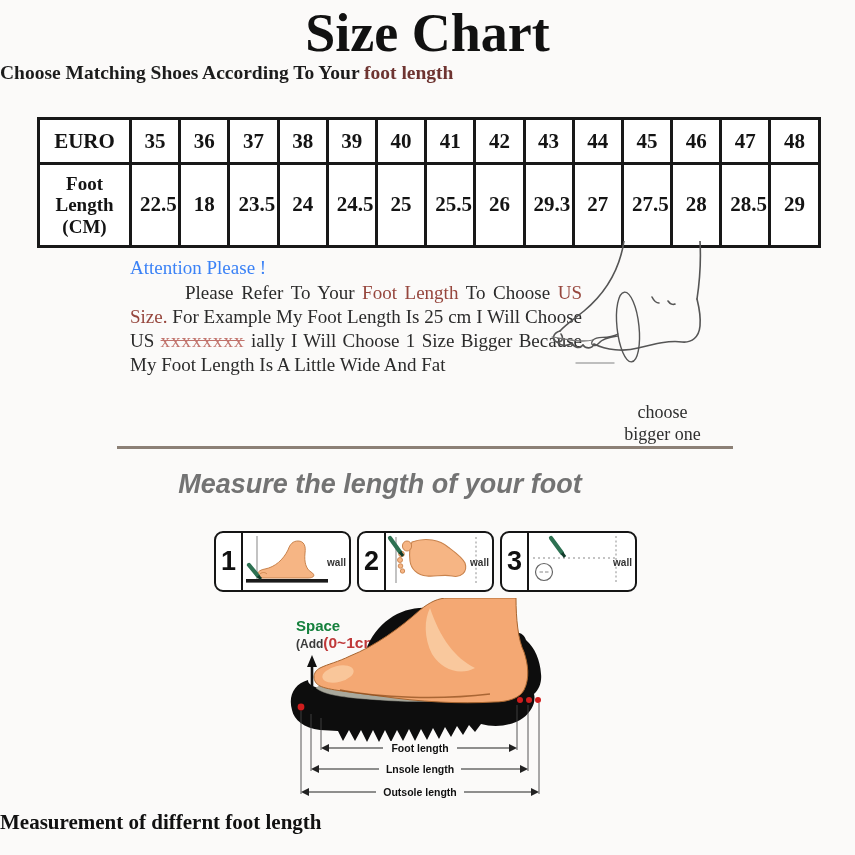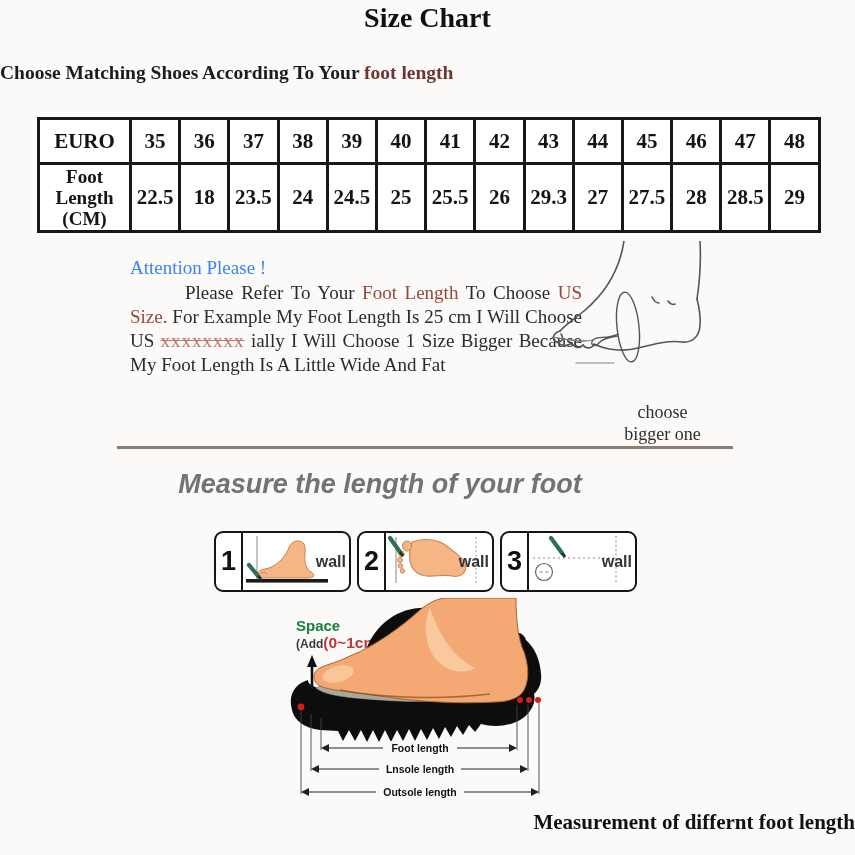--- a/index.html
+++ b/index.html
@@ -4,35 +4,35 @@
 <style>
   html,body{margin:0;padding:0;background:#ffffff;}
   .page{
     position:relative;width:855px;height:855px;margin:0 auto;
     background:#fbfaf9;overflow:hidden;
     font-family:"Liberation Serif", serif;color:#222;
   }
   
   .title{
     position:absolute;top:2px;left:0;width:855px;text-align:center;
-    font-size:28px;font-weight:bold;color:#111;
+    font-size:54px;font-weight:bold;color:#111;
   }
   .subtitle{
     position:absolute;top:62px;left:0;width:855px;text-align:left;
     font-size:19.5px;font-weight:bold;color:#1c1c1c;
   }
   .subtitle .hl{color:#6e3431;}
   
   .size-table{
     position:absolute;top:117px;left:37px;width:781px;
     border-collapse:collapse;table-layout:fixed;background:#fff;
   }
   .size-table th,.size-table td{
     border:3px solid #181818;text-align:center;vertical-align:middle;
-    font-weight:bold;color:#141414;padding:0;
+    font-weight:bold;color:#141414;padding:8px;
   }
   .size-table .r1{height:45px;font-size:21px;}
   .size-table .r2{height:68px;font-size:21px;margin-top:20px;}
   .size-table .rowhead{font-size:19px;line-height:1.12;}
   
   .attention{position:absolute;top:257px;left:130px;width:452px;}
   .att-heading{font-size:19px;color:#3b82f6;margin-bottom:2px;}
   .att-body{
     margin:0;font-size:19px;line-height:24px;color:#2b2b2b;
     text-align:justify;text-indent:55px;
@@ -58,36 +58,36 @@
     border:2.5px solid #151515;border-radius:9px;display:flex;overflow:hidden;
   }
   .panel .num{
     width:25px;display:flex;align-items:center;justify-content:center;
     font-family:"Liberation Sans", sans-serif;font-weight:bold;font-size:27px;color:#111;
     border-right:2px solid #151515;
   }
   .panel .art{flex:1;position:relative;}
   .panel .wall{
     position:absolute;right:3px;top:50%;transform:translateY(-50%);
-    font-family:"Liberation Sans", sans-serif;font-weight:bold;font-size:16px;color:#333;
+    font-family:"Liberation Sans", sans-serif;font-weight:bold;font-size:10px;color:#333;
   }
   
   .shoe-svg{position:absolute;top:598px;left:280px;}
   .space-label{
     position:absolute;top:617px;left:296px;
     font-family:"Liberation Sans", sans-serif;line-height:17px;
   }
   .space-l1{font-weight:bold;font-size:15px;color:#15803d;}
   .space-l2 .add{font-weight:bold;font-size:12px;color:#3b3b3b;}
   .space-l2 .addval{font-weight:bold;font-size:15.5px;color:#c0393a;}
   .svg-label{
     font-family:"Liberation Sans", sans-serif;font-weight:bold;font-size:10.5px;fill:#111;
   }
   .caption{
-    position:absolute;top:810px;left:0;width:855px;text-align:right;
+    position:absolute;top:810px;left:0;width:855px;text-align:left;
     font-size:21px;font-weight:bold;color:#111;
   }
 </style>
 </head>
 <body>
 
 <div class="page">
 
   <div class="title">Size Chart</div>
   <div class="subtitle">

